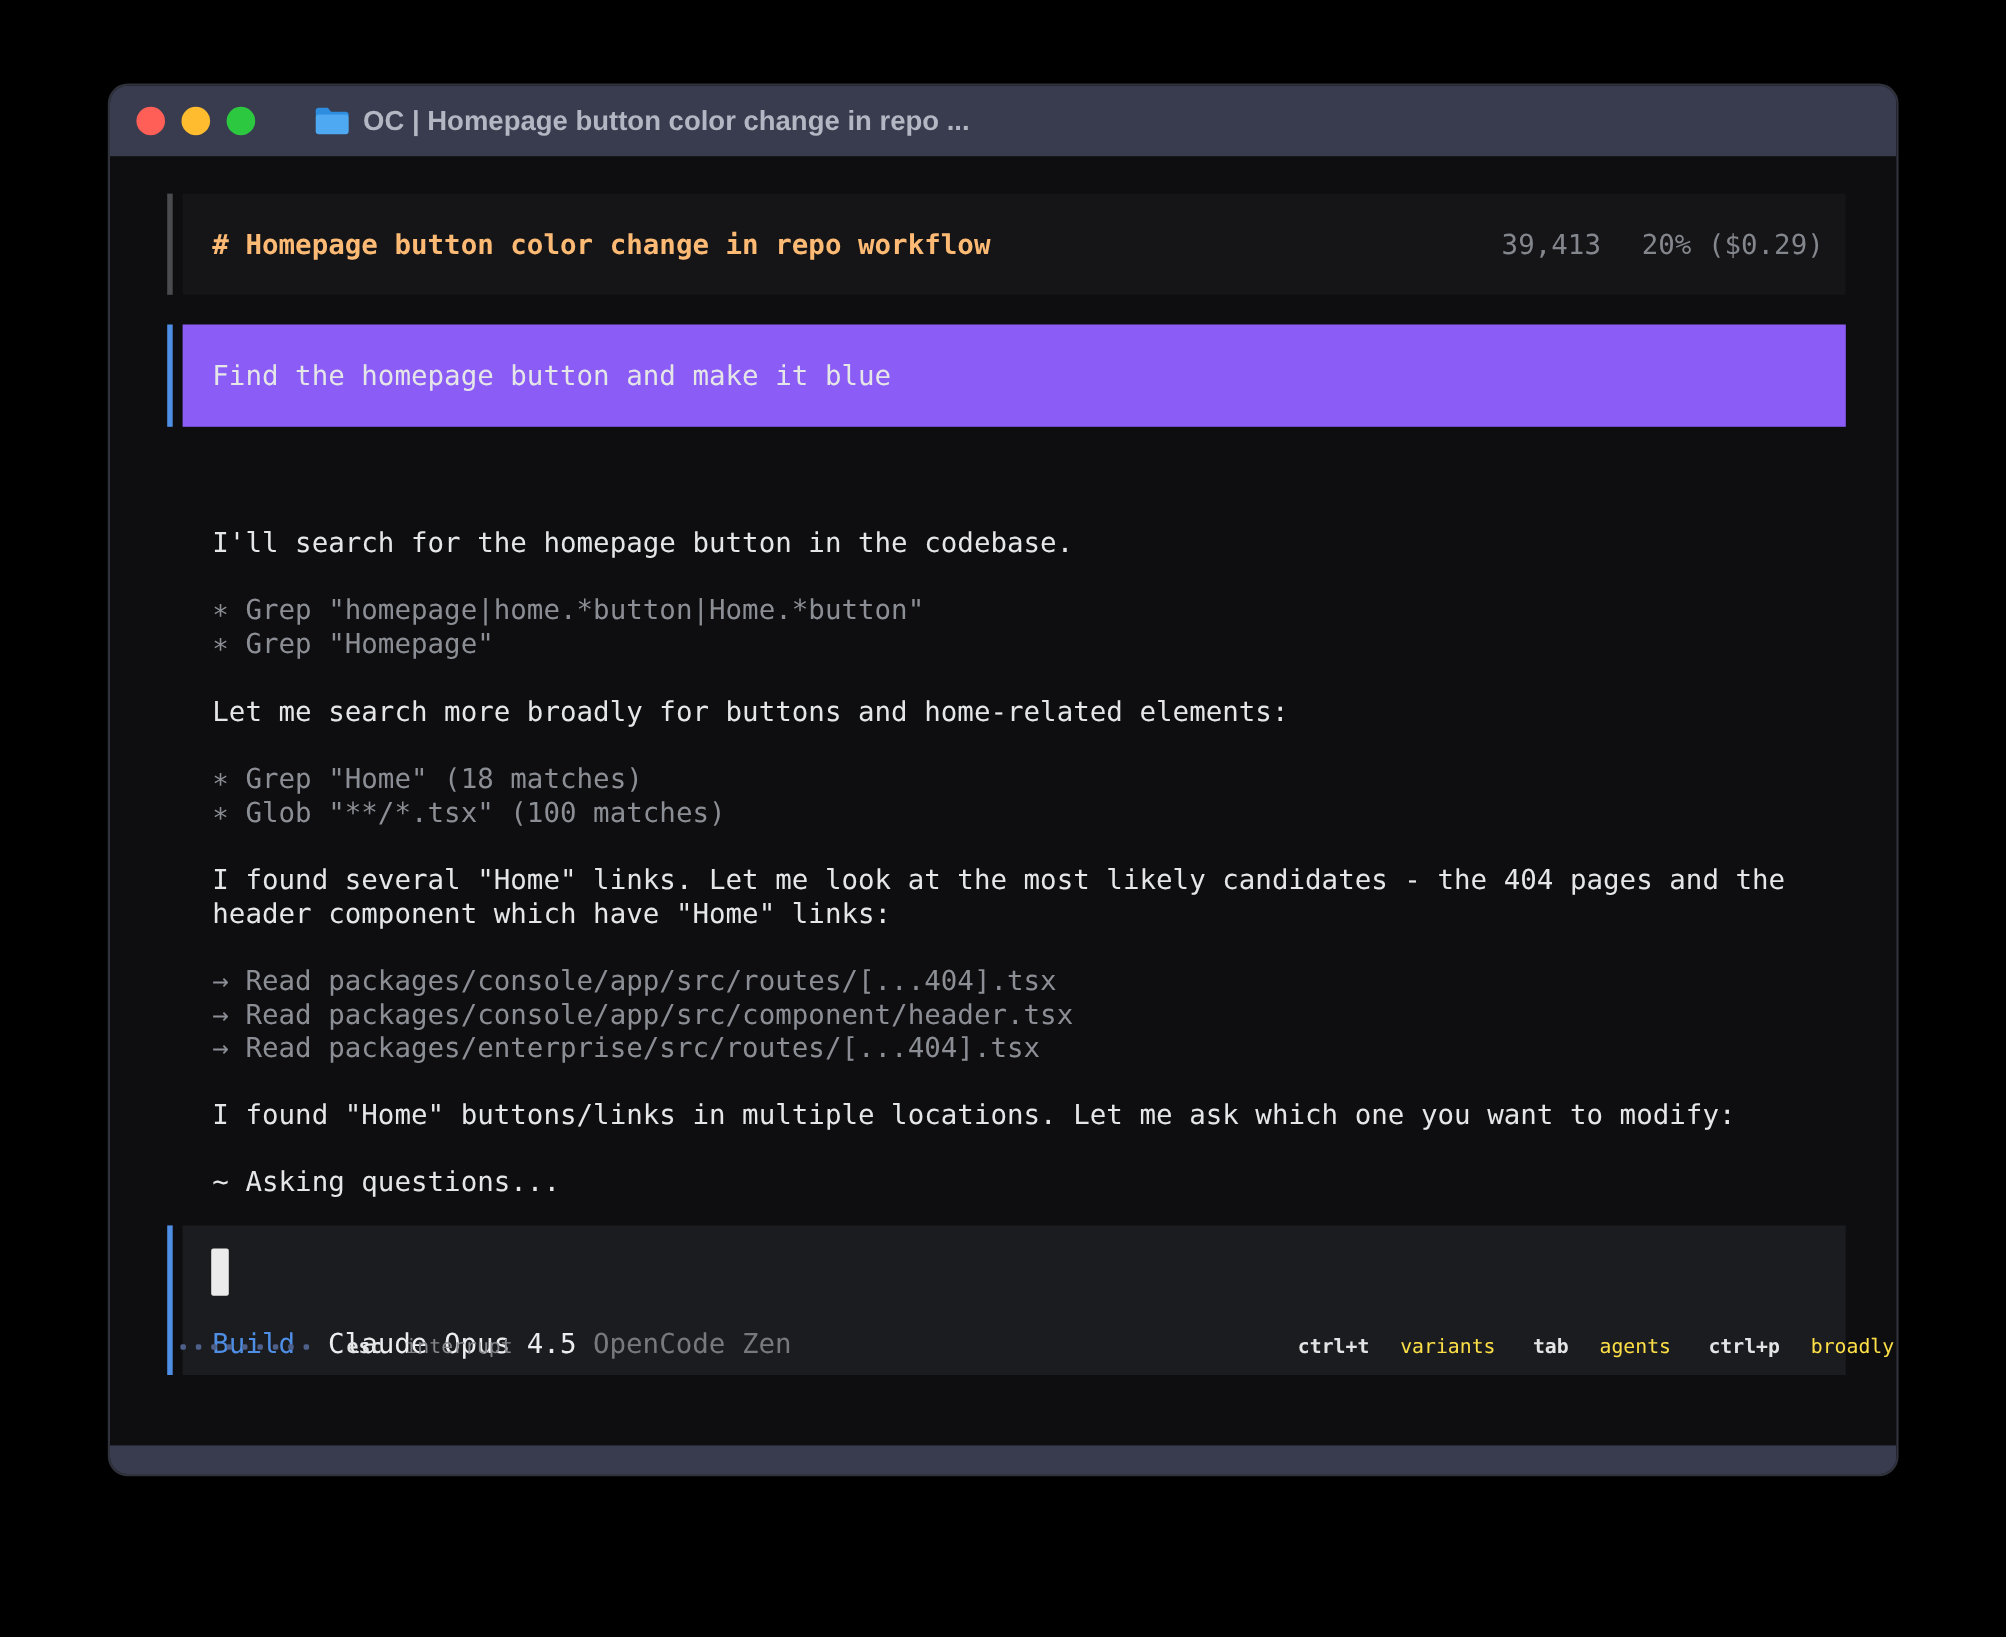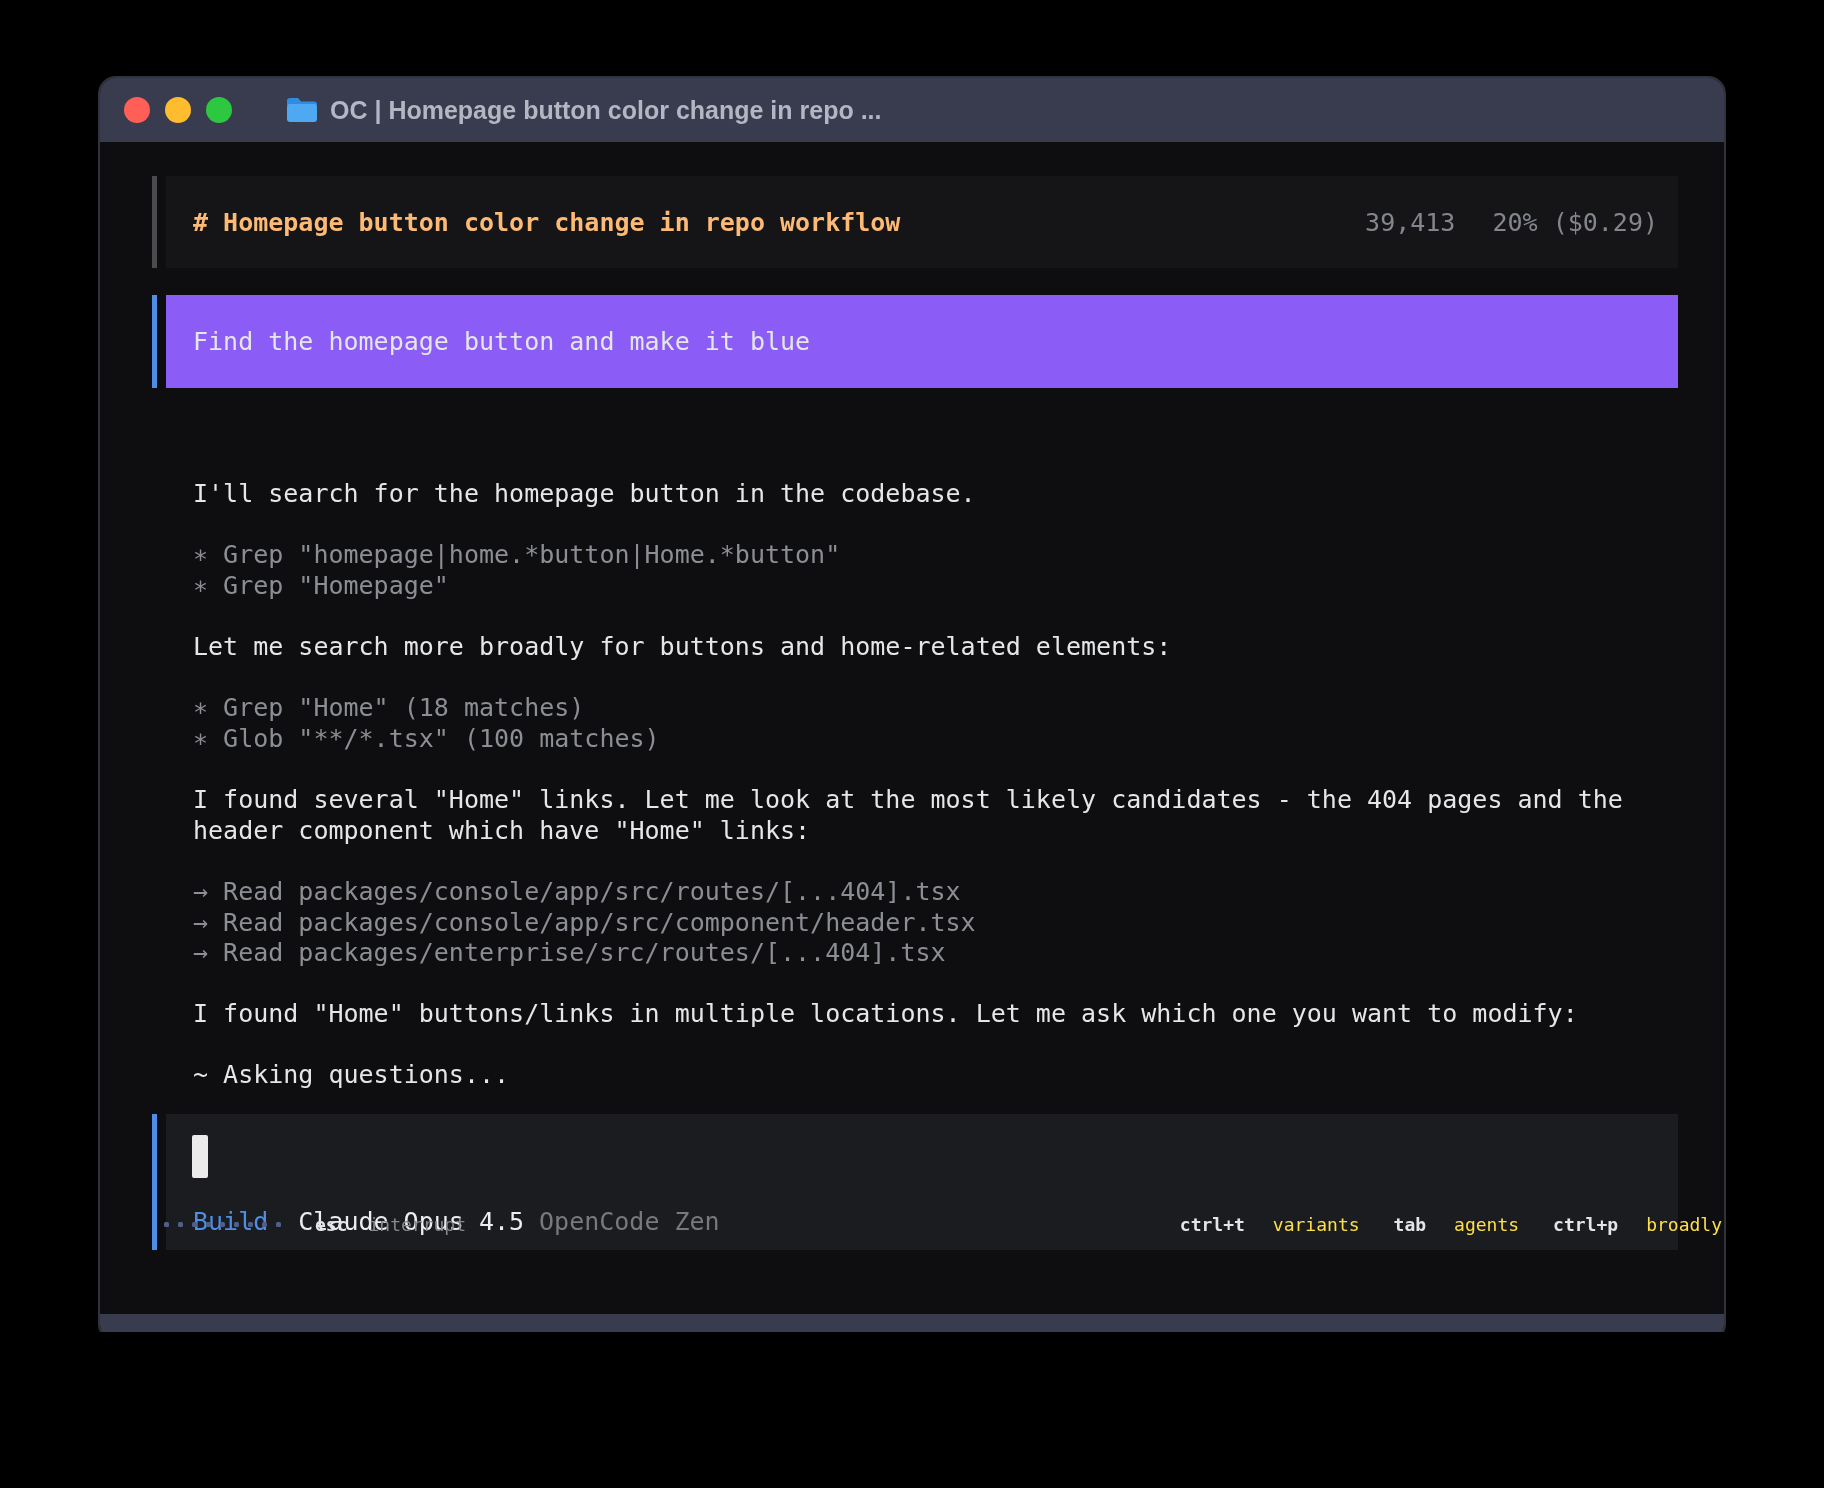--- a/index.html
+++ b/index.html
@@ -1,16 +1,16 @@
 <!DOCTYPE html>
 <html><head>
 <meta charset="utf-8">
 <style>
   html,body{margin:0;padding:0;background:#000;}
-  .stage{position:relative;width:1824px;height:1332px;background:#000;overflow:hidden;
+  .stage{position:relative;width:1824px;height:1488px;background:#000;overflow:hidden;
          font-family:"DejaVu Sans Mono","Liberation Mono",monospace;}
   .window{position:absolute;left:100px;top:78px;width:1624px;height:1262px;
           background:#0e0e10;border-radius:16px;overflow:hidden;
           box-shadow:0 0 0 2px rgba(125,132,158,0.38);}
   
   .titlebar{position:absolute;left:0;top:0;width:100%;height:64px;background:#383c4e;
             display:flex;align-items:center;}
   .lights{display:flex;align-items:center;gap:15px;margin-left:24px;}
   .light{width:26px;height:26px;border-radius:50%;}
   .light.red{background:#ff5f57;}

